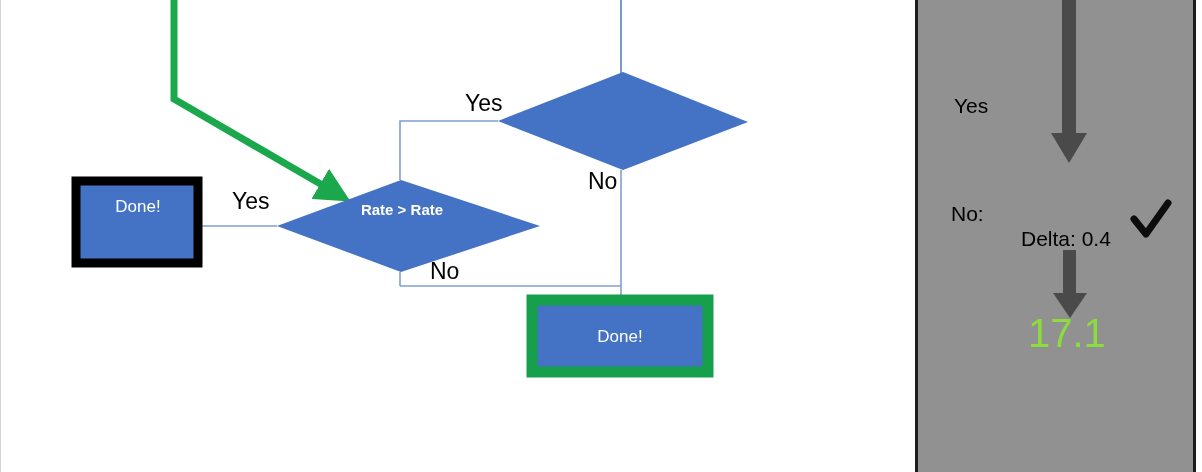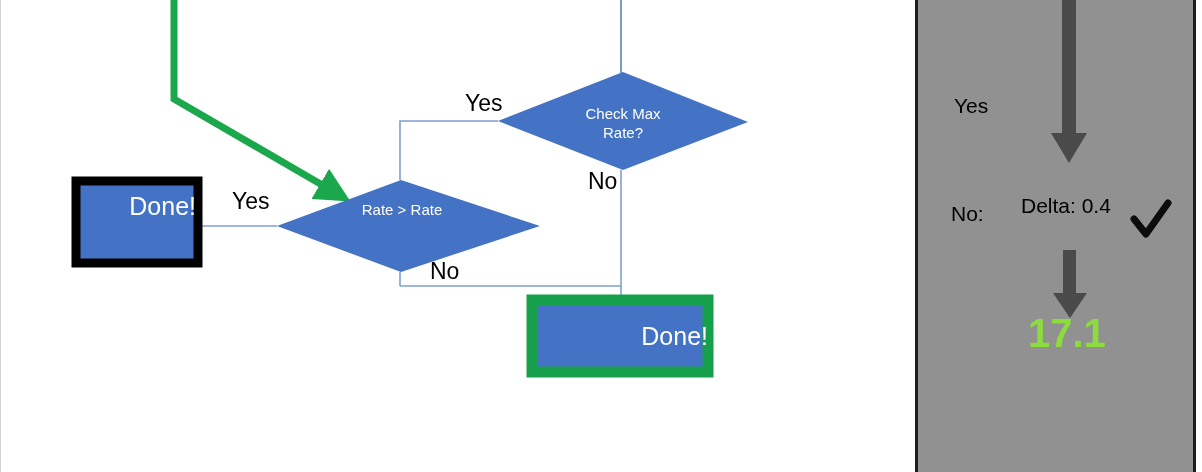--- a/index.html
+++ b/index.html
@@ -44,23 +44,23 @@
     color: #ffffff;
     font-size: 15px;
     line-height: 19px;
     text-align: center;
     white-space: nowrap;
     font-family: "Liberation Sans", sans-serif;
   }
   .box-text {
     position: absolute;
     color: #ffffff;
-    font-size: 25px;
+    font-size: 17px;
     line-height: 29px;
-    text-align: right;
+    text-align: center;
     white-space: nowrap;
     font-family: "Liberation Sans", sans-serif;
   }
   
   #side-panel {
     position: absolute;
     left: 915px;
     top: 0;
     width: 281px;
     height: 472px;
@@ -74,21 +74,21 @@
     color: #000000;
     font-size: 21px;
     line-height: 1;
     white-space: nowrap;
     font-family: "Liberation Sans", sans-serif;
   }
   #side-panel .p-value {
     position: absolute;
     color: #8BDC3C;
     font-size: 40px;
-    font-weight: bold;
+    font-weight: normal;
     line-height: 1;
     white-space: nowrap;
     font-family: "Liberation Sans", sans-serif;
   }
   #side-svg {
     position: absolute;
     left: 0; top: 0;
     width: 281px;
     height: 472px;
   }
@@ -125,26 +125,22 @@
 
     <polygon points="623,72 748,122 623,170 498,121" fill="#4472C4"></polygon>
 
     <polygon points="401,180 540,226 401,272 277,226" fill="#4472C4"></polygon>
 
     <rect x="76" y="181" width="122" height="82" fill="#4472C4" stroke="#000000" stroke-width="9"></rect>
 
     <rect x="532" y="300" width="176" height="72" fill="#4472C4" stroke="#16A04B" stroke-width="11"></rect>
   </svg>
 
-  <div class="node-text" style="left:498px; top:104px; width:250px;">
-    <div>Check Max</div>
-    <div>Rate?</div>
-  </div>
 
-  <div class="node-text" style="left:277px; top:200px; width:250px;">
+  <div class="node-text" style="left:277px; top:200px; width:250px;font-weight:bold;">
     <div>Rate &gt; Rate</div>
   </div>
 
   <div class="box-text" style="left:80px; top:192px; width:116px;">
     <div>Done!</div>
   </div>
 
   <div class="box-text" style="left:532px; top:322px; width:176px;">
     <div>Done!</div>
   </div>
@@ -173,19 +169,19 @@
 
       <g>
         <path d="M216,219 L228,234 L250,203" stroke="#0C0C0C" stroke-width="7" fill="none" stroke-linecap="round" stroke-linejoin="round"></path>
       </g>
     </svg>
 
     <div class="p-label" style="left:36px; top:95px;">Yes</div>
 
     <div class="p-label" style="left:33px; top:203px;">No:</div>
 
-    <div class="p-label" style="left:103px; top:195px;">Delta: 0.4</div>
+    <div class="p-label" style="left:103px; top:228px;">Delta: 0.4</div>
 
     <div class="p-value" style="left:110px; top:313px;">17.1</div>
 
   </div>
 
 </div>
 
 </body></html>

